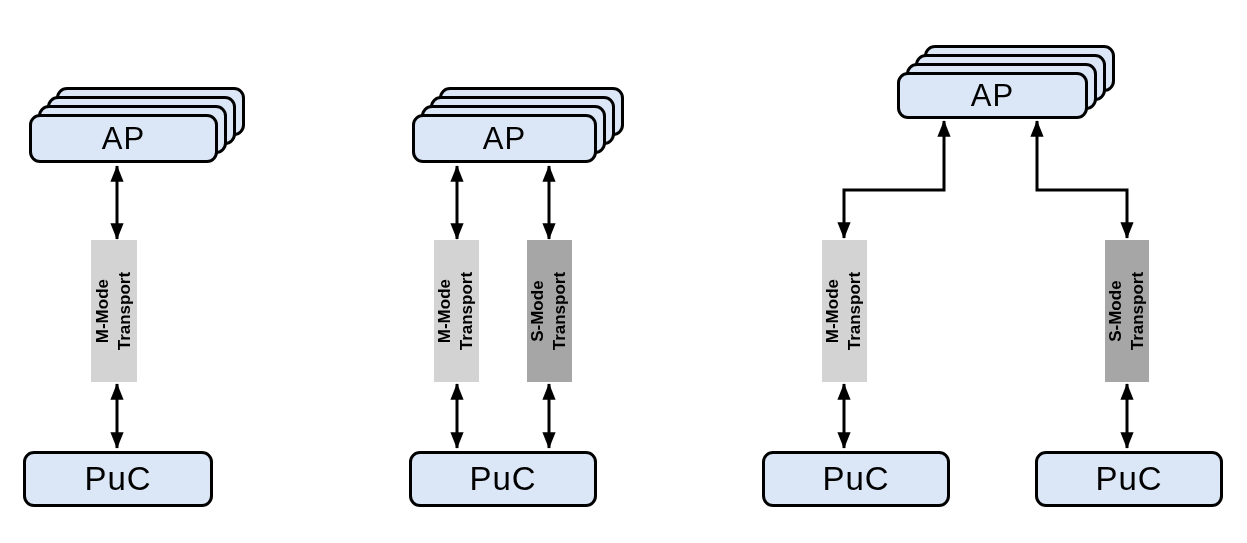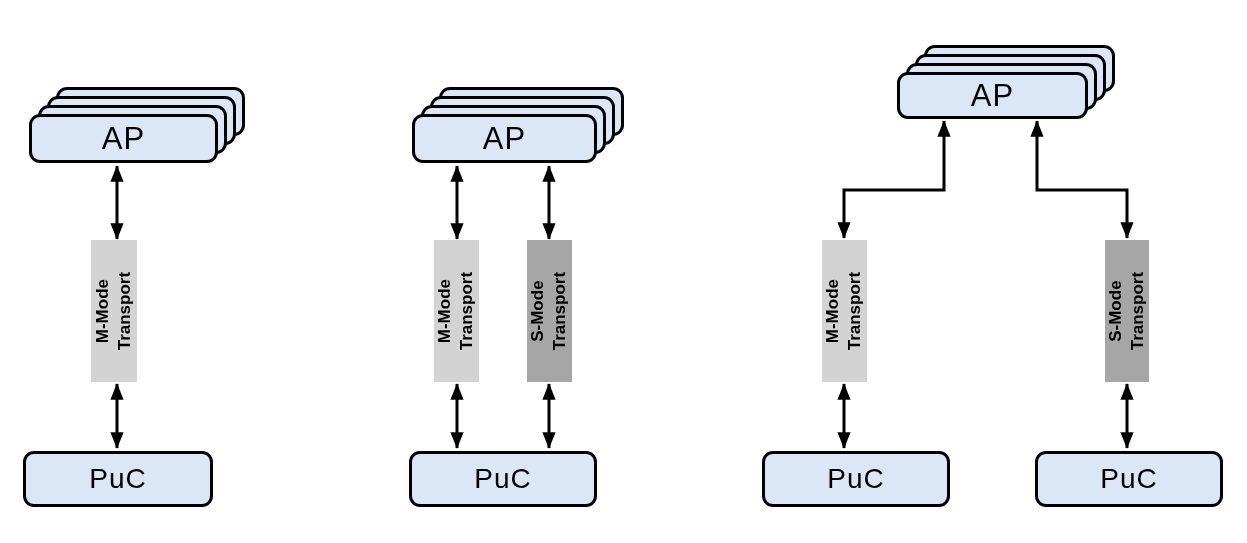--- a/index.html
+++ b/index.html
@@ -38,21 +38,21 @@
     border: 3.5px solid var(--node-stroke);
     border-radius: 11px;
   }
   .node {
     display: flex;
     align-items: center;
     justify-content: center;
     color: var(--label-color);
   }
   .ap-node span { font-size: 31px; letter-spacing: 1px; }
-  .puc-node span { font-size: 28px; letter-spacing: 1px; }
+  .puc-node span { font-size: 33px; letter-spacing: 1px; }
   .transport {
     position: absolute;
     box-sizing: border-box;
     display: flex;
     align-items: center;
     justify-content: center;
   }
   .transport.light { background: var(--m-mode-fill); }
   .transport.dark  { background: var(--s-mode-fill); }
   .vlabel {

